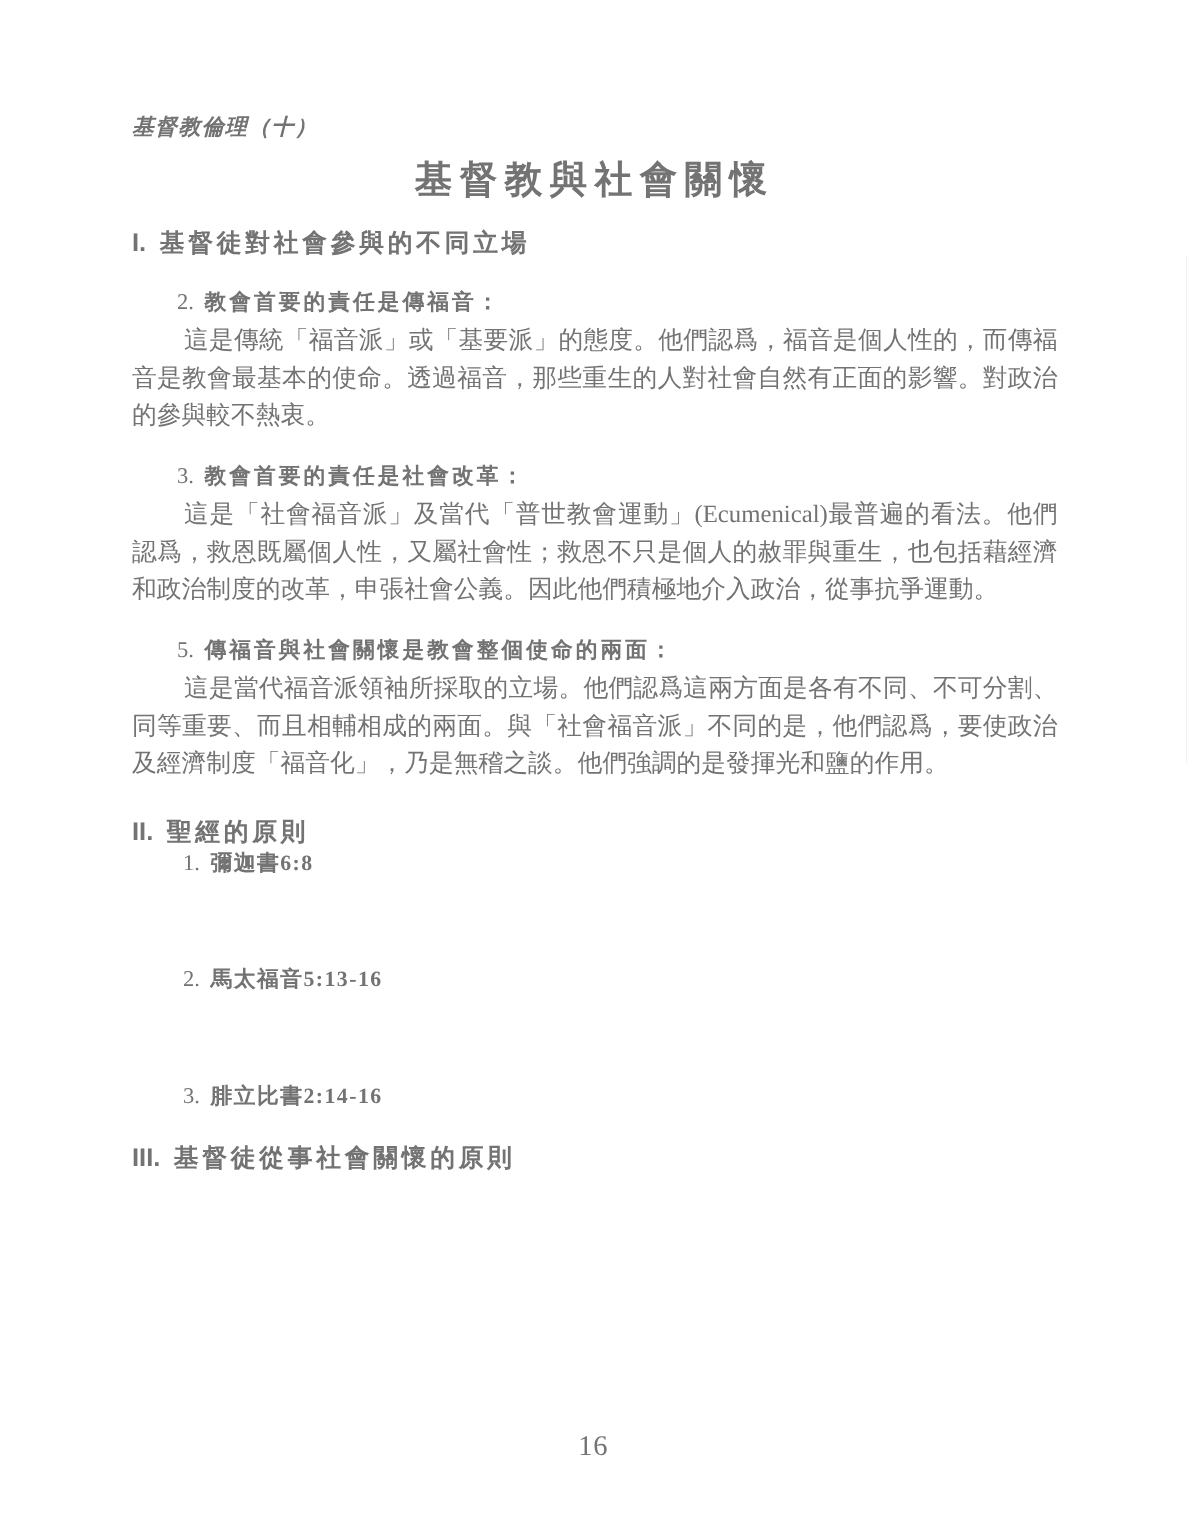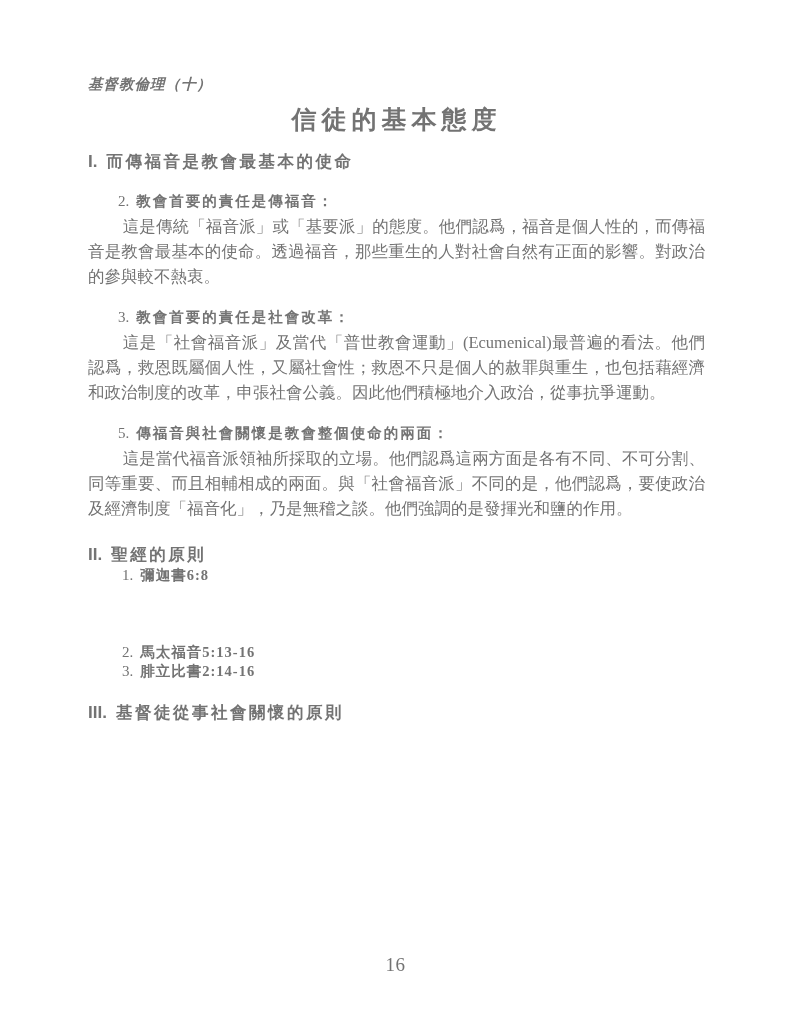--- a/index.html
+++ b/index.html
@@ -71,45 +71,45 @@
     letter-spacing: 1px;
   }
   .scripture-item .s-num {
     font-weight: 400;
     letter-spacing: 0;
     margin-right: 7px;
     font-size: 15px;
   }
   .scripture-1 { }
   .scripture-2 { margin-top: 58px; }
-  .scripture-3 { }
+  .scripture-3 { margin-top: 59px; }
   .section-3-heading { margin-top: 21px; }
   .page-number {
     position: absolute;
     bottom: 48px;
     left: 0;
     width: 100%;
     text-align: center;
     font-size: 19px;
     letter-spacing: 0.5px;
   }
 </style>
 </head>
 <body>
 
 <div class="page">
 
   <div class="doc-header">基督教倫理（十）</div>
 
-  <h1 class="doc-title">信徒的基本態度</h1>
+  <h1 class="doc-title">基督教與社會關懷</h1>
 
   <section>
     <div class="sec-heading section-1-heading">
       <span class="numeral">I.</span>
-      <span>而傳福音是教會最基本的使命</span>
+      <span>基督徒對社會參與的不同立場</span>
     </div>
 
 
     <div class="item">
       <div class="item-heading">
         <span class="item-num">2.</span><span>教會首要的責任是傳福音：</span>
       </div>
       <p class="item-body">這是傳統「福音派」或「基要派」的態度。他們認爲，福音是個人性的，而傳福音是教會最基本的使命。透過福音，那些重生的人對社會自然有正面的影響。對政治的參與較不熱衷。</p>
     </div>
 

